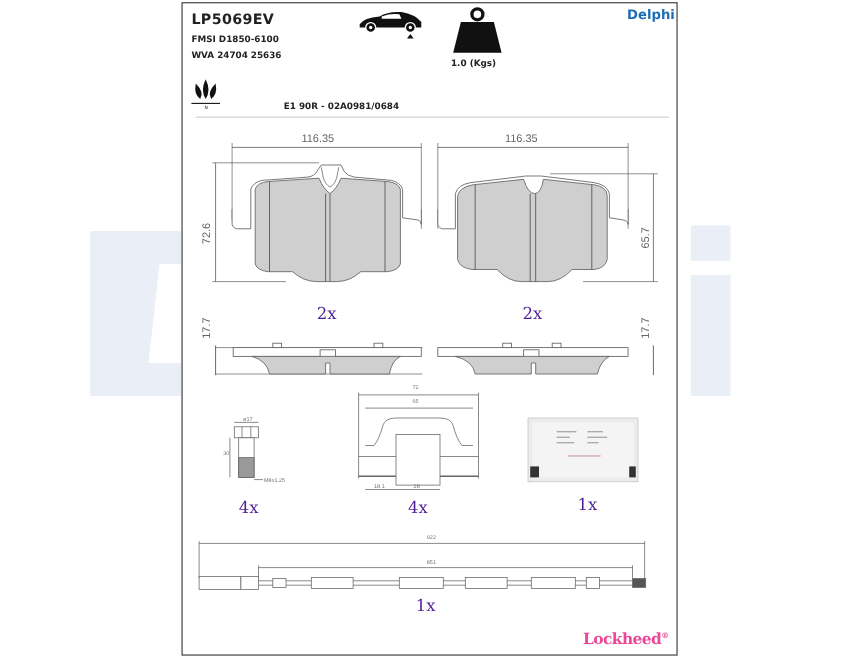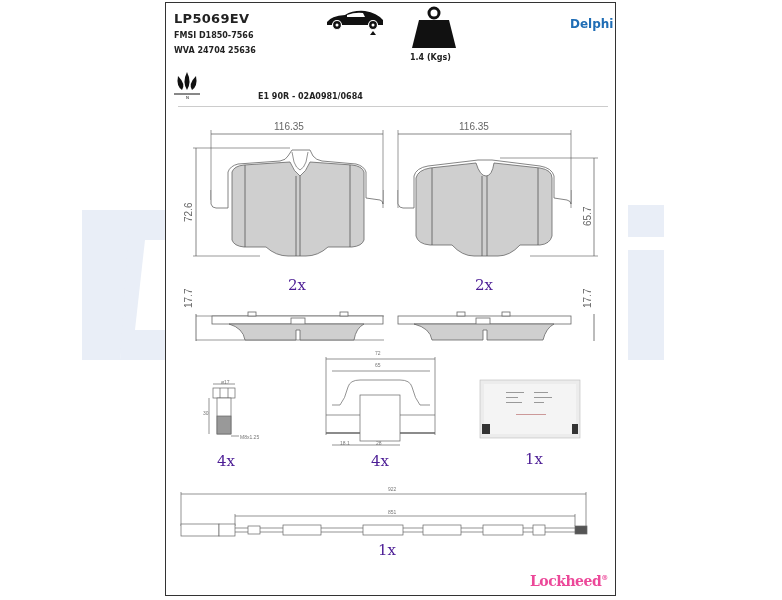--- a/index.html
+++ b/index.html
@@ -5,21 +5,21 @@
   html,body{margin:0;padding:0;background:#ffffff;}
   body{width:782px;height:600px;position:relative;overflow:hidden;font-family:"DejaVu Sans",sans-serif;}
   .frame{position:absolute;left:165px;top:2px;width:451px;height:594px;border:1.5px solid #333;box-sizing:border-box;background:#fff;}
   .watermark{position:absolute;left:0;top:0;width:782px;height:600px;pointer-events:none;}
   .hdr-text{position:absolute;font-weight:bold;color:#222;white-space:nowrap;}
   .part-no{left:174px;top:11px;font-size:13px;letter-spacing:0.3px;}
   .fmsi{left:174px;top:31px;font-size:8px;}
   .wva{left:174px;top:46px;font-size:8px;}
   .ece{left:220px;top:92px;font-size:8px;padding-left:38px;}
   .weight{left:410px;top:53px;font-size:8px;}
-  .brand{position:absolute;left:570px;top:17px;font-size:12px;font-weight:bold;color:#1f6db5;text-align:center;}
+  .brand{position:absolute;left:570px;top:6px;font-size:12px;font-weight:bold;color:#1f6db5;text-align:center;}
   .lockheed{position:absolute;left:530px;top:573px;font-family:"DejaVu Serif",serif;font-weight:bold;font-size:14px;color:#ec4899;letter-spacing:-0.5px;}
   .lockheed sup{font-size:7px;}
   .sep{position:absolute;left:178px;top:106px;width:430px;height:1px;background:#ccc;}
   .qty{position:absolute;font-family:"DejaVu Serif",serif;font-size:15px;color:#4c1d95;}
   .dim{position:absolute;font-size:10px;color:#666;font-family:"Liberation Sans",sans-serif;}
   .dim-v{transform:rotate(-90deg);transform-origin:left top;}
   .dim-sm{position:absolute;font-size:5px;color:#777;font-family:"Liberation Sans",sans-serif;}
   svg{position:absolute;overflow:visible;}
 </style>
 </head>
@@ -43,38 +43,38 @@
     <path d="M546 260 Q600 240 610 290 L610 360 L576 360 L576 300 Q570 280 546 290 Z"></path>
 
     <rect x="628" y="250" width="36" height="110"></rect>
     <rect x="628" y="205" width="36" height="32"></rect>
   </g>
 </svg>
 
 <div class="frame"></div>
 
 <div class="hdr-text part-no">LP5069EV</div>
-<div class="hdr-text fmsi">FMSI D1850-7566</div>
+<div class="hdr-text fmsi">FMSI D1850-6100</div>
 <div class="hdr-text wva">WVA 24704 25636</div>
 
 <svg style="left:325px;top:8px" width="60" height="28" viewBox="0 0 60 28">
   <path d="M2 14 Q6 8 20 7 Q28 2 40 3 Q52 5 58 12 L58 17 L2 17 Z" fill="#111"></path>
   <path d="M22 7 Q30 4 38 5 L40 9 L22 9 Z" fill="#fff"></path>
   <circle cx="12" cy="17" r="4.5" fill="#111" stroke="#fff" stroke-width="1.2"></circle>
   <circle cx="48" cy="17" r="4.5" fill="#111" stroke="#fff" stroke-width="1.2"></circle>
   <circle cx="48" cy="17" r="1.5" fill="#fff"></circle>
   <circle cx="12" cy="17" r="1.5" fill="#fff"></circle>
   <path d="M48 23 L45 27 L51 27 Z" fill="#111"></path>
 </svg>
 
 <svg style="left:411px;top:6px" width="46" height="44" viewBox="0 0 46 44">
   <circle cx="23" cy="7" r="5" fill="none" stroke="#111" stroke-width="3"></circle>
   <path d="M8 14 L38 14 L45 42 L1 42 Z" fill="#111"></path>
 </svg>
-<div class="hdr-text weight">1.4 (Kgs)</div>
+<div class="hdr-text weight">1.0 (Kgs)</div>
 
 <div class="brand">Delphi</div>
 
 <svg style="left:174px;top:70px" width="26" height="30" viewBox="0 0 26 30">
   <path d="M4 6 Q2 16 8 20 Q12 14 4 6 Z" fill="#111"></path>
   <path d="M13 2 Q8 12 13 20 Q18 12 13 2 Z" fill="#111"></path>
   <path d="M22 6 Q24 16 18 20 Q14 14 22 6 Z" fill="#111"></path>
   <line x1="0" y1="24" x2="26" y2="24" stroke="#111" stroke-width="1"></line>
   <text x="12" y="29" font-size="4" fill="#111">N</text>
 </svg>

